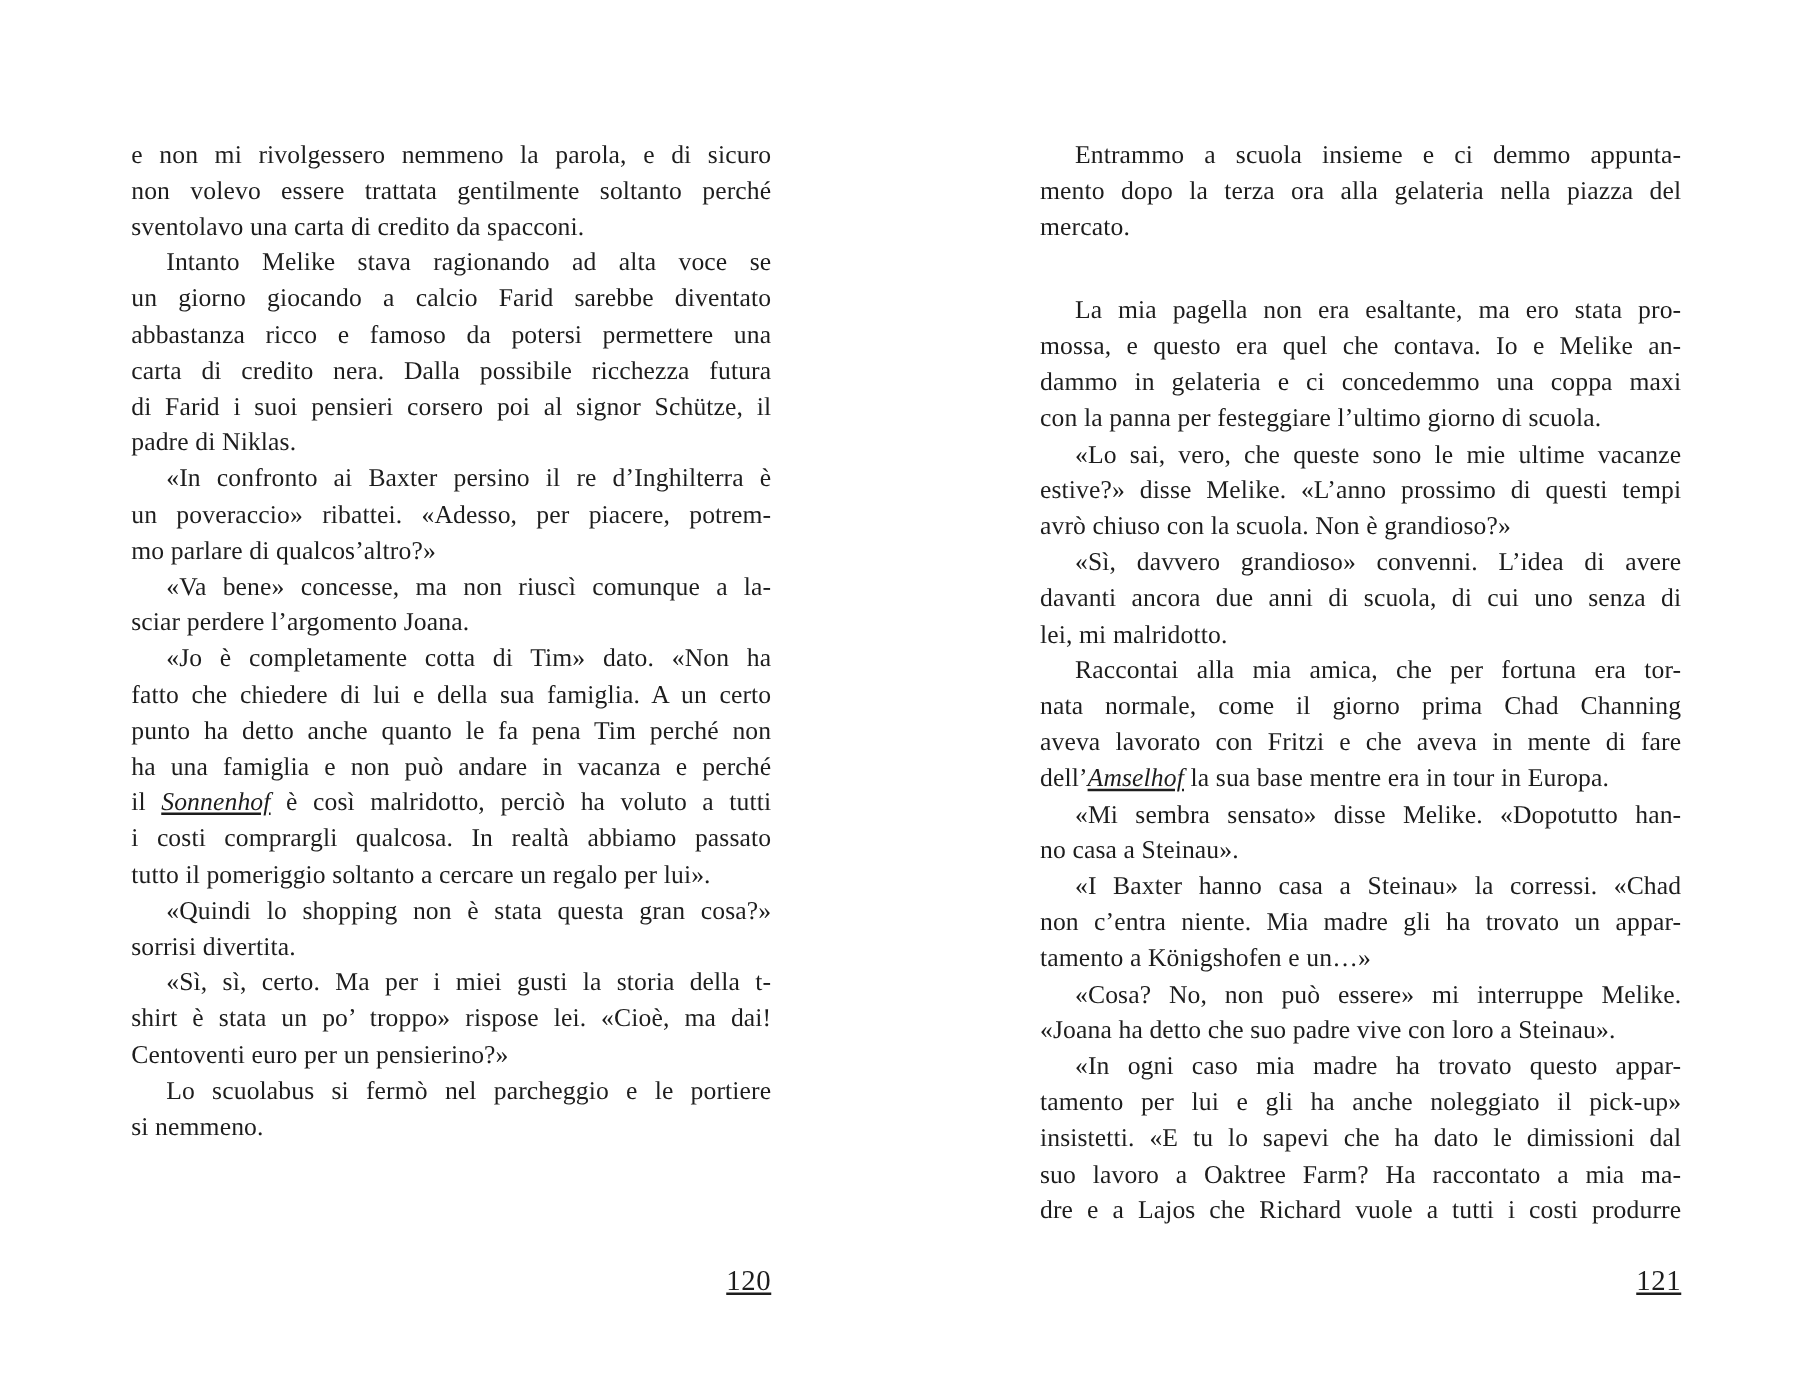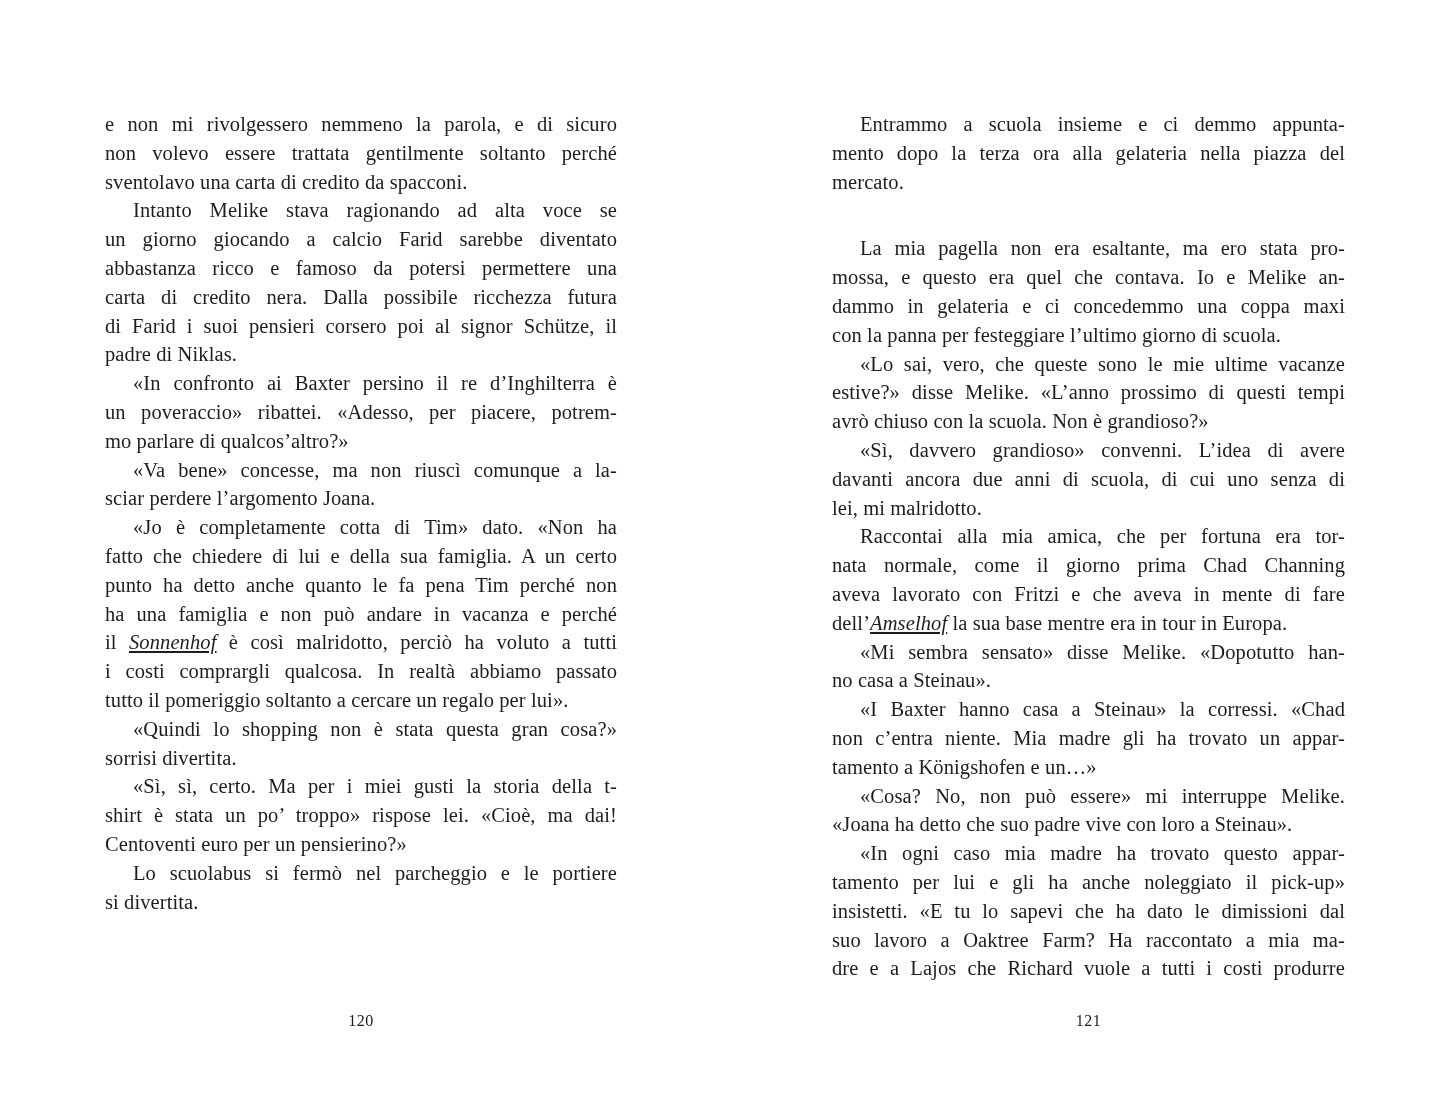--- a/index.html
+++ b/index.html
@@ -39,23 +39,24 @@
     text-align-last: justify;
   }
   .line.last { text-align-last: left; }
   .line.first-indent { padding-left: 28px; }
   .line em { font-style: italic; text-decoration: underline; }
   .page-number {
     position: absolute;
     top: 1012px;
     left: 0;
     width: 100%;
-    text-align: center;
-    font-size: 16px;
+    text-align: right;
+    font-size: 23px;
     letter-spacing: 0.5px;
+    text-decoration: underline;
   }
 </style>
 </head>
 <body>
 
 <div class="spread">
 
   <div class="page left">
     <div class="text-block">
         <div class="para">
@@ -93,21 +94,21 @@
           <div class="line first-indent">«Quindi lo shopping non è stata questa gran cosa?»</div>
           <div class="line last">sorrisi divertita.</div>
         </div>
         <div class="para">
           <div class="line first-indent">«Sì, sì, certo. Ma per i miei gusti la storia della t-</div>
           <div class="line">shirt è stata un po’ troppo» rispose lei. «Cioè, ma dai!</div>
           <div class="line last">Centoventi euro per un pensierino?»</div>
         </div>
         <div class="para">
           <div class="line first-indent">Lo scuolabus si fermò nel parcheggio e le portiere</div>
-          <div class="line last">si divertita.</div>
+          <div class="line last">si nemmeno.</div>
         </div>
       </div>
     <div class="page-number">120</div>
   </div>
 
   <div class="page right">
     <div class="text-block">
         <div class="para">
           <div class="line first-indent">Entrammo a scuola insieme e ci demmo appunta-</div>
           <div class="line">mento dopo la terza ora alla gelateria nella piazza del</div>

